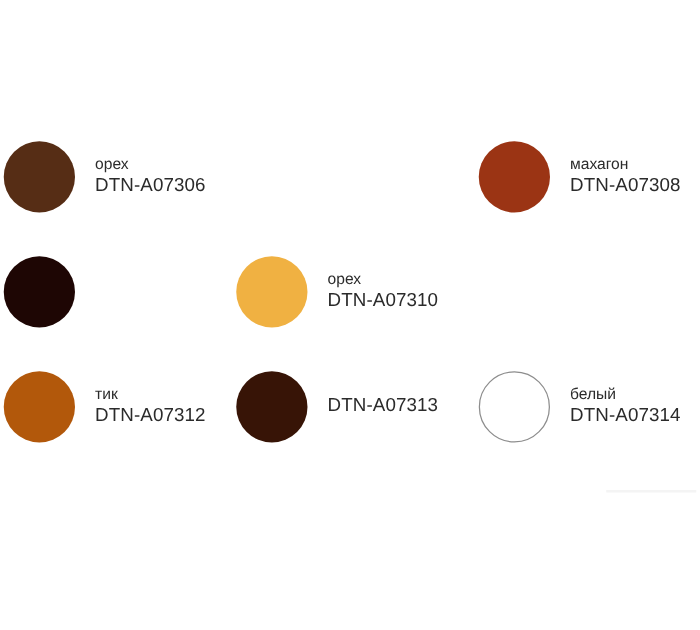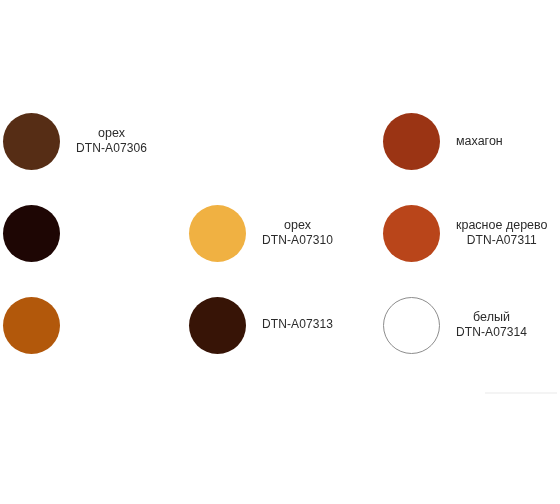--- a/index.html
+++ b/index.html
@@ -14,21 +14,20 @@
     overflow: hidden;
     position: relative;
   }
 
   #swatch-grid {
     position: absolute;
     left: 0;
     top: 95px;
     width: 444px;
     height: 275px;
-    text-align: center;
   }
 
   .swatch-row {
     position: relative;
     height: 92px;
   }
 
   .swatch-item {
     position: absolute;
     top: 0;
@@ -58,21 +57,21 @@
     line-height: 1.30;
     white-space: nowrap;
   }
 
   .swatch-name {
     font-size: 12.5px;
     color: #2b2b2b;
   }
 
   .swatch-code {
-    font-size: 12px;
+    font-size: 15px;
     color: #2b2b2b;
     letter-spacing: 0.1px;
   }
 
   #bottom-artifact-line {
     position: absolute;
     left: 485px;
     top: 392px;
     width: 72px;
     height: 2px;
@@ -88,47 +87,45 @@
         <div class="swatch-dot" style="background: rgb(86, 45, 21);"></div>
         <div class="swatch-labels">
           <div class="swatch-name">орех</div>
           <div class="swatch-code">DTN-A07306</div>
         </div>
       </div>
       <div class="swatch-item col-2">
         <div class="swatch-dot" style="background: rgb(155, 52, 20);"></div>
         <div class="swatch-labels">
           <div class="swatch-name">махагон</div>
+          <div class="swatch-code">DTN-A07308</div>
         </div>
       </div>
     </div>
     <div class="swatch-row">
       <div class="swatch-item col-0">
         <div class="swatch-dot" style="background: rgb(30, 6, 4);"></div>
         <div class="swatch-labels">
         </div>
       </div>
       <div class="swatch-item col-1">
         <div class="swatch-dot" style="background: rgb(240, 177, 66);"></div>
         <div class="swatch-labels">
           <div class="swatch-name">орех</div>
           <div class="swatch-code">DTN-A07310</div>
         </div>
       </div>
-      <div class="swatch-item col-2">
-        <div class="swatch-dot" style="background: rgb(185, 69, 26);"></div>
-        <div class="swatch-labels">
-          <div class="swatch-name">красное дерево</div>
-          <div class="swatch-code">DTN-A07311</div>
-        </div>
-      </div>
     </div>
     <div class="swatch-row">
       <div class="swatch-item col-0">
         <div class="swatch-dot" style="background: rgb(178, 88, 11);"></div>
+        <div class="swatch-labels">
+          <div class="swatch-name">тик</div>
+          <div class="swatch-code">DTN-A07312</div>
+        </div>
       </div>
       <div class="swatch-item col-1">
         <div class="swatch-dot" style="background: rgb(55, 20, 6);"></div>
         <div class="swatch-labels">
           <div class="swatch-code">DTN-A07313</div>
         </div>
       </div>
       <div class="swatch-item col-2">
         <div class="swatch-dot outlined" style="background: rgb(255, 255, 255);"></div>
         <div class="swatch-labels">

